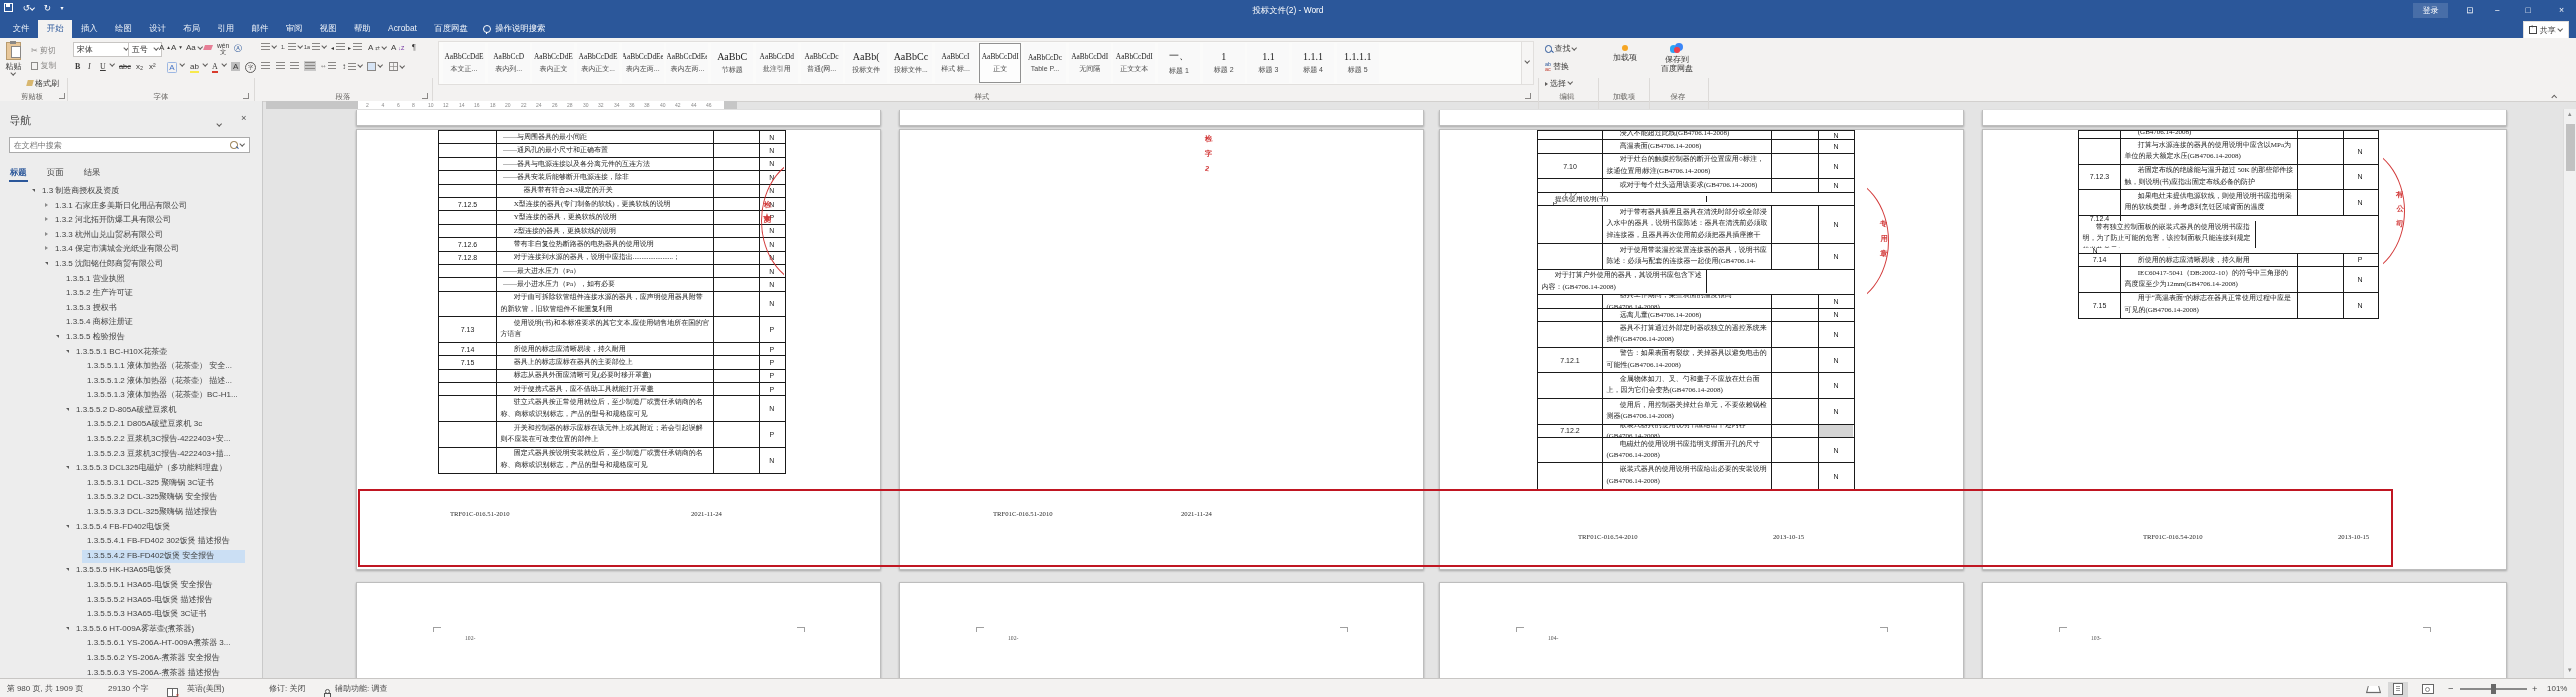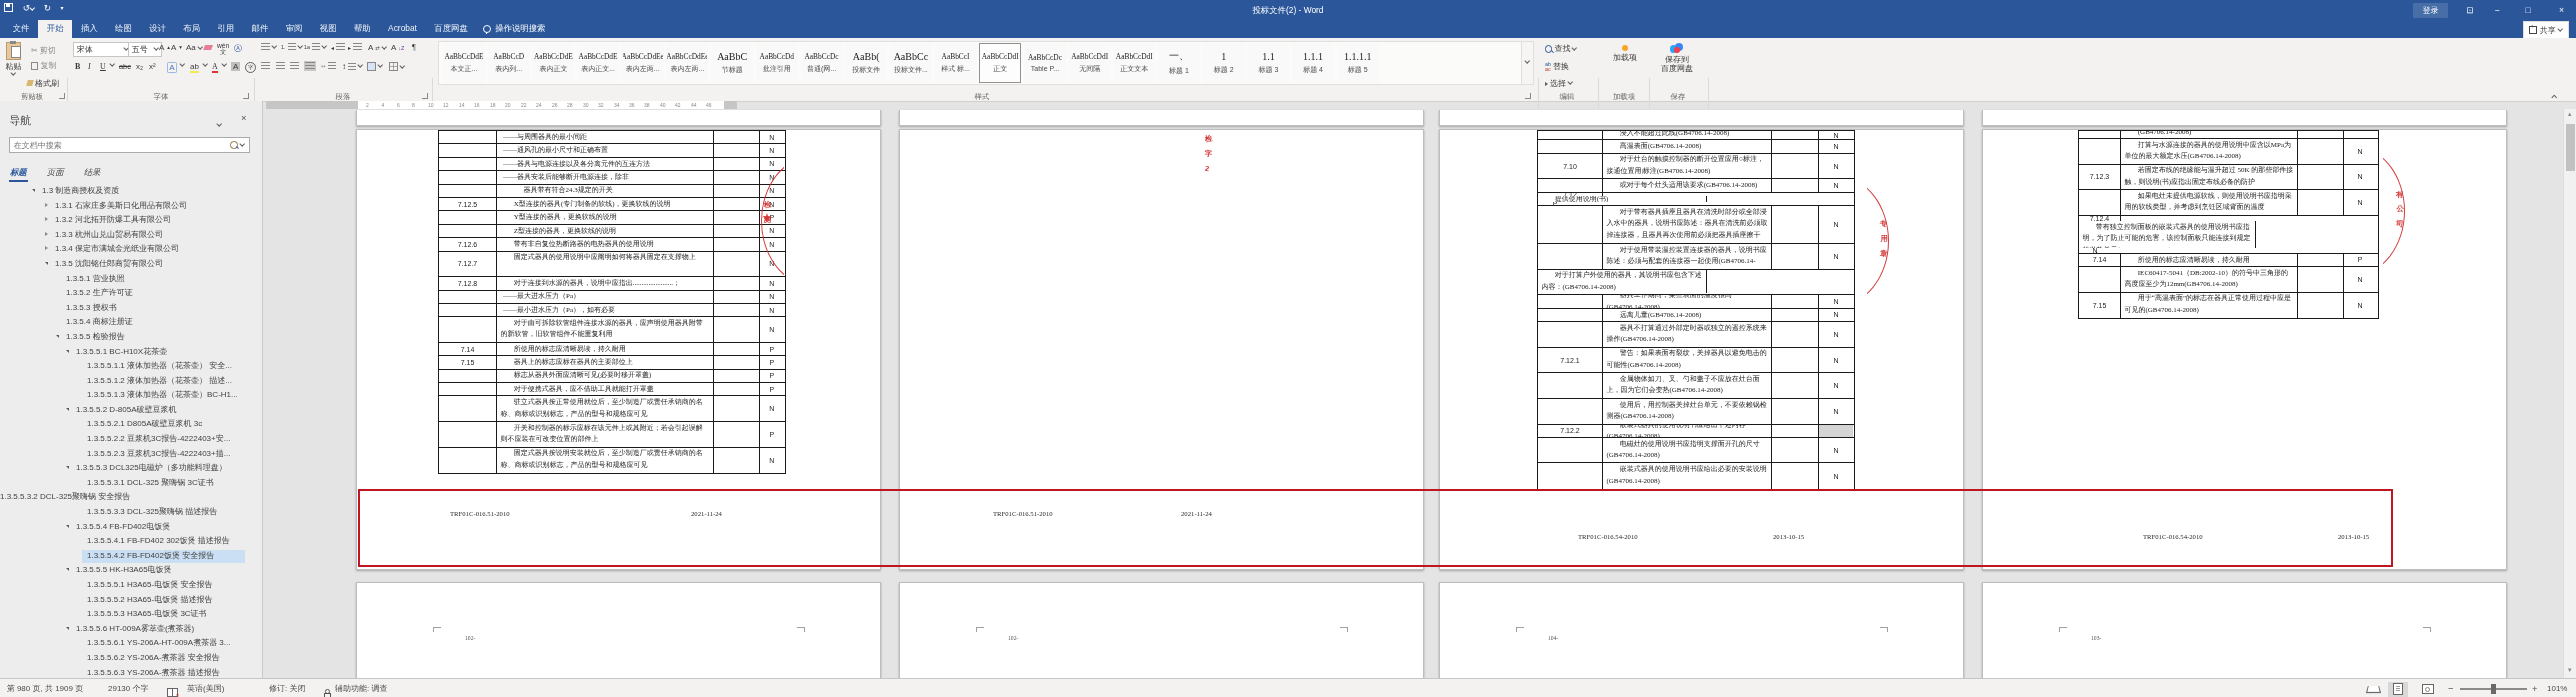--- a/index.html
+++ b/index.html
@@ -448,21 +448,21 @@
     <div id="nav-title" class="abs">导航</div>
     <div class="abs" style="left:217px;top:15px;"><span class="chev"></span></div>
     <div class="abs" style="left:241px;top:10.8px;font-size:9.4px;color:#555;">×</div>
     <div id="nav-search" class="abs">
       <span class="ph">在文档中搜索</span>
       <span style="display:flex;align-items:center;gap:2.7px;">
         <span class="ic-mag" style="border-color:#8a6d3b;"></span>
         <span class="chev"></span>
       </span>
     </div>
-    <div class="abs" style="left:8.7px;top:63px;font-style:italic;" id="nav-tabs"><span class="nav-tab active">标题</span><span class="nav-tab">页面</span><span class="nav-tab">结果</span></div>
+    <div class="abs" style="left:8.7px;top:63px;" id="nav-tabs"><span class="nav-tab active">标题</span><span class="nav-tab">页面</span><span class="nav-tab">结果</span></div>
     <div class="abs" style="left:0;top:83px;width:262px;height:494px;overflow:hidden;" id="nav-tree">
         <div class="nav-item" style="top: 0px;"><span class="tri open" style="left: 32px;"></span><span class="lbl" style="margin-left: 42px;">1.3 制造商授权及资质</span></div>
         <div class="nav-item" style="top: 14.6px;"><span class="tri closed" style="left: 45px;"></span><span class="lbl" style="margin-left: 55px;">1.3.1 石家庄多美斯日化用品有限公司</span></div>
         <div class="nav-item" style="top: 29px;"><span class="tri closed" style="left: 45px;"></span><span class="lbl" style="margin-left: 55px;">1.3.2 河北拓开防爆工具有限公司</span></div>
         <div class="nav-item" style="top: 44px;"><span class="tri closed" style="left: 45px;"></span><span class="lbl" style="margin-left: 55px;">1.3.3 杭州山兑山贸易有限公司</span></div>
         <div class="nav-item" style="top: 58px;"><span class="tri closed" style="left: 45px;"></span><span class="lbl" style="margin-left: 55px;">1.3.4 保定市满城金光纸业有限公司</span></div>
         <div class="nav-item" style="top: 73px;"><span class="tri open" style="left: 45px;"></span><span class="lbl" style="margin-left: 55px;">1.3.5 沈阳铭仕郎商贸有限公司</span></div>
         <div class="nav-item" style="top: 88px;"><span class="lbl" style="margin-left: 66px;">1.3.5.1 营业执照</span></div>
         <div class="nav-item" style="top: 102px;"><span class="lbl" style="margin-left: 66px;">1.3.5.2 生产许可证</span></div>
         <div class="nav-item" style="top: 117px;"><span class="lbl" style="margin-left: 66px;">1.3.5.3 授权书</span></div>
@@ -471,21 +471,21 @@
         <div class="nav-item" style="top: 161px;"><span class="tri open" style="left: 66px;"></span><span class="lbl" style="margin-left: 76px;">1.3.5.5.1 BC-H10X花茶壶</span></div>
         <div class="nav-item" style="top: 175px;"><span class="lbl" style="margin-left: 87px;">1.3.5.5.1.1 液体加热器（花茶壶） 安全...</span></div>
         <div class="nav-item" style="top: 190px;"><span class="lbl" style="margin-left: 87px;">1.3.5.5.1.2 液体加热器（花茶壶） 描述...</span></div>
         <div class="nav-item" style="top: 204px;"><span class="lbl" style="margin-left: 87px;">1.3.5.5.1.3 液体加热器（花茶壶）BC-H1...</span></div>
         <div class="nav-item" style="top: 219px;"><span class="tri open" style="left: 66px;"></span><span class="lbl" style="margin-left: 76px;">1.3.5.5.2 D-805A破壁豆浆机</span></div>
         <div class="nav-item" style="top: 233px;"><span class="lbl" style="margin-left: 87px;">1.3.5.5.2.1 D805A破壁豆浆机 3c</span></div>
         <div class="nav-item" style="top: 248px;"><span class="lbl" style="margin-left: 87px; margin-top: 26px;">1.3.5.5.2.2 豆浆机3C报告-4222403+安...</span></div>
         <div class="nav-item" style="top: 263px;"><span class="lbl" style="margin-left: 87px;">1.3.5.5.2.3 豆浆机3C报告-4222403+描...</span></div>
         <div class="nav-item" style="top: 277px;"><span class="tri open" style="left: 66px;"></span><span class="lbl" style="margin-left: 76px;">1.3.5.5.3 DCL325电磁炉（多功能料理盘）</span></div>
         <div class="nav-item" style="top: 292px;"><span class="lbl" style="margin-left: 87px;">1.3.5.5.3.1 DCL-325 聚嗨锅 3C证书</span></div>
-        <div class="nav-item" style="top: 306px;"><span class="lbl" style="">1.3.5.5.3.2 DCL-325聚嗨锅 安全报告</span></div>
+        <div class="nav-item" style="top: 306px;"><span class="lbl" style="margin-left: 87px;">1.3.5.5.3.2 DCL-325聚嗨锅 安全报告</span></div>
         <div class="nav-item" style="top: 321px;"><span class="lbl" style="margin-left: 87px;">1.3.5.5.3.3 DCL-325聚嗨锅 描述报告</span></div>
         <div class="nav-item" style="top: 336px;"><span class="tri open" style="left: 66px;"></span><span class="lbl" style="margin-left: 76px;">1.3.5.5.4 FB-FD402电饭煲</span></div>
         <div class="nav-item" style="top: 350px;"><span class="lbl" style="margin-left: 87px;">1.3.5.5.4.1 FB-FD402 302饭煲 描述报告</span></div>
         <div class="nav-item" style="top: 365px;"><div class="hl" style="left: 82px; width: 163px;"></div><span class="lbl" style="margin-left: 87px;">1.3.5.5.4.2 FB-FD402饭煲 安全报告</span></div>
         <div class="nav-item" style="top: 379px;"><span class="tri open" style="left: 66px;"></span><span class="lbl" style="margin-left: 76px;">1.3.5.5.5 HK-H3A65电饭煲</span></div>
         <div class="nav-item" style="top: 394px;"><span class="lbl" style="margin-left: 87px;">1.3.5.5.5.1 H3A65-电饭煲  安全报告</span></div>
         <div class="nav-item" style="top: 409px;"><span class="lbl" style="margin-left: 87px;">1.3.5.5.5.2 H3A65-电饭煲  描述报告</span></div>
         <div class="nav-item" style="top: 423px;"><span class="lbl" style="margin-left: 87px;">1.3.5.5.5.3 H3A65-电饭煲  3C证书</span></div>
         <div class="nav-item" style="top: 438px;"><span class="tri open" style="left: 66px;"></span><span class="lbl" style="margin-left: 76px;">1.3.5.5.6 HT-009A雾萃壶(煮茶器)</span></div>
         <div class="nav-item" style="top: 452px;"><span class="lbl" style="margin-left: 87px;">1.3.5.5.6.1 YS-206A-HT-009A煮茶器  3...</span></div>
@@ -563,26 +563,20 @@
             <div class="tc verd" style="width: 23.5px;">N</div>
           </div>
           <div class="trow" style="height: 13.4px;">
             <div class="tc clause" style="width: 58px;">7.12.6</div>
             <div class="tc txt" style="width: 217px; display: flex; align-items: center;">
               <span style="display: inline-block; text-indent: 13.4px;">带有非自复位热断路器的电热器具的使用说明</span>
             </div>
             <div class="tc" style="width: 46px;"></div>
             <div class="tc verd" style="width: 23.5px;">N</div>
           </div>
-          <div class="trow" style="height: 25.6px;">
-            <div class="tc clause" style="width: 58px;">7.12.7</div>
-            <div class="tc txt" style="width: 217px;"><span style="display: inline-block; text-indent: 13.4px;">固定式器具的使用说明中应阐明如何将器具固定在支撑物上</span></div>
-            <div class="tc" style="width: 46px;"></div>
-            <div class="tc verd" style="width: 23.5px;">N</div>
-          </div>
           <div class="trow" style="height: 13.4px;">
             <div class="tc clause" style="width: 58px;">7.12.8</div>
             <div class="tc txt" style="width: 217px; display: flex; align-items: center;">
               <span style="display: inline-block; text-indent: 13.4px;">对于连接到水源的器具，说明中应指出.......................；</span>
             </div>
             <div class="tc" style="width: 46px;"></div>
             <div class="tc verd" style="width: 23.5px;">N</div>
           </div>
           <div class="trow" style="height: 13.4px;">
             <div class="tc clause" style="width: 58px;"></div>
@@ -598,20 +592,26 @@
               <span style="display: inline-block; text-indent: 2.7px;">——最小进水压力（Pa），如有必要</span>
             </div>
             <div class="tc" style="width: 46px;"></div>
             <div class="tc verd" style="width: 23.5px;">N</div>
           </div>
           <div class="trow" style="height: 25.6px;">
             <div class="tc clause" style="width: 58px;"></div>
             <div class="tc txt" style="width: 217px;"><span style="display: inline-block; text-indent: 13.4px;">对于由可拆除软管组件连接水源的器具，应声明使用器具附带的新软管，旧软管组件不能重复利用</span></div>
             <div class="tc" style="width: 46px;"></div>
             <div class="tc verd" style="width: 23.5px;">N</div>
+          </div>
+          <div class="trow" style="height: 25.6px;">
+            <div class="tc clause" style="width: 58px;">7.13</div>
+            <div class="tc txt" style="width: 217px;"><span style="display: inline-block; text-indent: 13.4px;">使用说明(书)和本标准要求的其它文本,应使用销售地所在国的官方语言</span></div>
+            <div class="tc" style="width: 46px;"></div>
+            <div class="tc verd" style="width: 23.5px;">P</div>
           </div>
           <div class="trow" style="height: 13.4px;">
             <div class="tc clause" style="width: 58px;">7.14</div>
             <div class="tc txt" style="width: 217px; display: flex; align-items: center;">
               <span style="display: inline-block; text-indent: 13.4px;">所使用的标志应清晰易读，持久耐用</span>
             </div>
             <div class="tc" style="width: 46px;"></div>
             <div class="tc verd" style="width: 23.5px;">P</div>
           </div>
           <div class="trow" style="height: 13.4px;">

